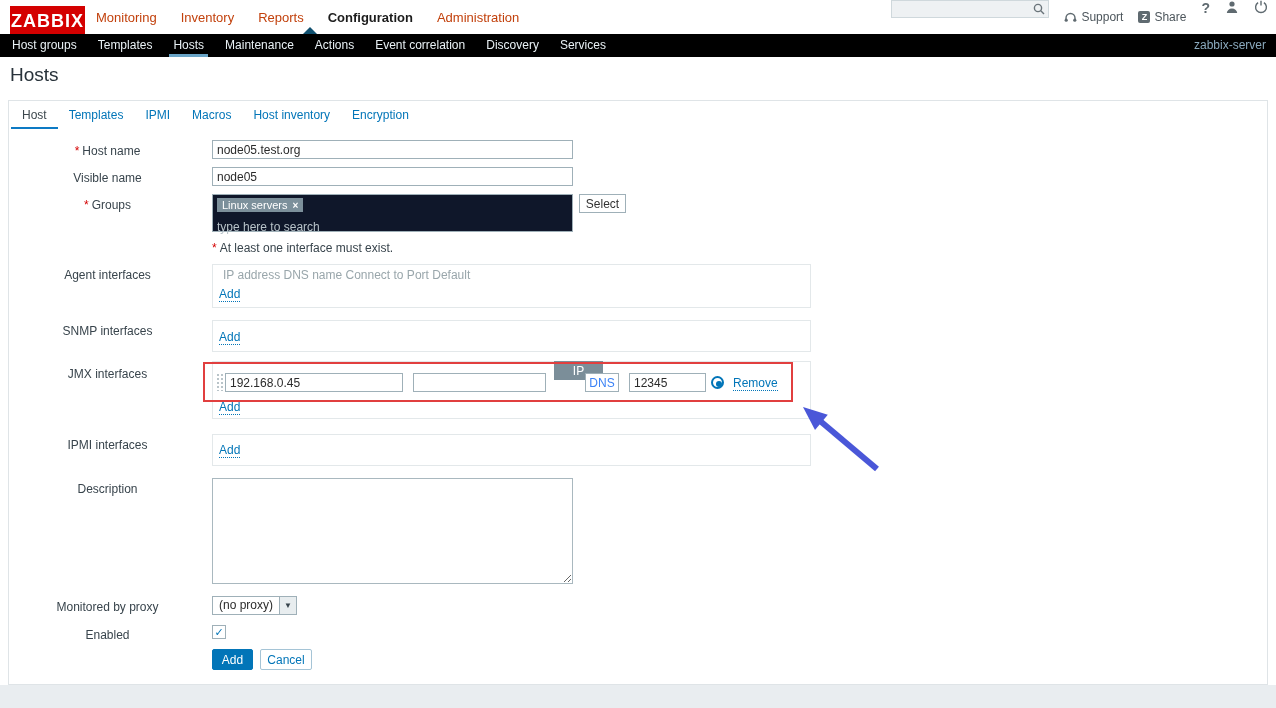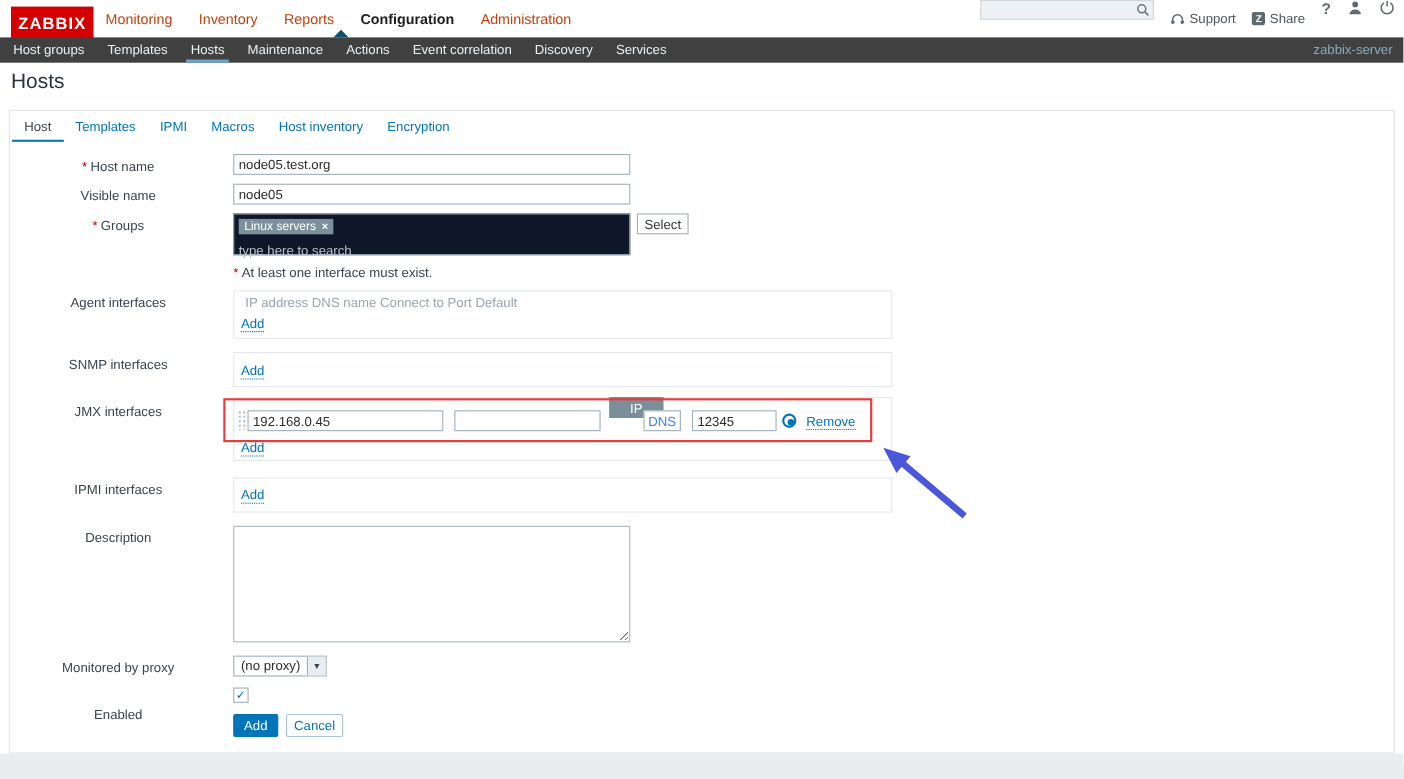--- a/index.html
+++ b/index.html
@@ -4,39 +4,39 @@
 <style>
   * { margin:0; padding:0; box-sizing:border-box; }
   html,body { width:1276px; height:708px; }
   body {
     position:relative; overflow:hidden; background:#fff;
     font-family:"Liberation Sans","DejaVu Sans",sans-serif; font-size:12px; color:#38444c;
   }
   
   .topbar { position:absolute; left:0; top:0; width:1276px; height:34px; background:#fff; }
   .logo { position:absolute; left:10px; top:6px; width:75px; height:31px; background:#d40000;
-          color:#fff; font-weight:bold; font-size:15px; letter-spacing:1px;
+          color:#fff; font-weight:bold; font-size:18px; letter-spacing:1px;
           display:flex; align-items:center; justify-content:center; }
   .mainmenu { position:absolute; left:96px; top:0; height:34px; display:flex; align-items:center; column-gap:24px; }
   .mainmenu-item { font-size:13px; color:#c2410c; cursor:pointer; white-space:nowrap; }
   .mainmenu-item.active { font-weight:bold; color:#1c1c1c; }
   .nav-caret { position:absolute; left:303px; top:27px; width:0; height:0;
                border-left:7px solid transparent; border-right:7px solid transparent;
                border-bottom:7px solid #10506f; }
   .topicons { position:absolute; right:8px; top:0; height:34px; display:flex; column-gap:15px; }
   .searchwrap { position:relative; width:158px; height:18px; }
   .searchwrap input { width:100%; height:100%; border:1px solid #cfd8dc; background:#eef1f3;
                       font-size:12px; padding:0 20px 0 6px; outline:none; }
   .search-icon { position:absolute; right:4px; top:3px; }
   .topitem { display:flex; align-items:center; column-gap:4px; color:#4d565c; font-size:12px; cursor:pointer; }
   .zbadge { width:12px; height:12px; background:#5f6a70; border-radius:2px; color:#fff;
             font-size:9px; font-weight:bold; display:flex; align-items:center; justify-content:center; }
   .help-q { font-size:14px; color:#5f6a70; font-weight:bold; }
   
-  .subnav { position:absolute; left:0; top:34px; width:1276px; height:23px; background:#404040;
+  .subnav { position:absolute; left:0; top:34px; width:1276px; height:23px; background:#000000;
             display:flex; align-items:stretch; padding-left:8px; }
   .subnav-item { color:#e9f1f5; font-size:12px; line-height:23px; padding:0 4px; margin-right:13px;
                  cursor:pointer; white-space:nowrap; }
   .subnav-item.active { box-shadow:inset 0 -3px 0 #69a4c6; }
   .server-name { position:absolute; right:10px; top:0; line-height:23px; color:#8aa9bd; font-size:12px; }
   
   .page-title { position:absolute; left:10px; top:64px; font-size:19px; color:#28323a; }
   
   .card { position:absolute; left:8px; top:100px; width:1260px; height:585px; background:#fff;
           border:1px solid #dfe4e7; }
@@ -212,21 +212,21 @@
 
   <div class="flabel" style="top:381px">Description</div>
   <textarea class="desc" style=""></textarea>
 
   <div class="flabel" style="top:499px">Monitored by proxy</div>
   <div class="zselect">
     <span class="val">(no proxy)</span>
     <span class="arrow">▼</span>
   </div>
 
-  <div class="flabel" style="top:542px">Enabled</div>
+  <div class="flabel" style="top:527px">Enabled</div>
   <span class="checkbox">
       <span class="mark">✓</span>
     </span>
 
   <div class="btn-primary">Add</div>
   <div class="btn-secondary">Cancel</div>
 
   <svg class="annot-arrow" width="95" height="80" viewBox="0 0 95 80">
     <line x1="86" y1="70" x2="28" y2="21" stroke="#4a57d8" stroke-width="6"></line>
     <polygon points="12,8 36.8,15.7 24,31.1" fill="#4a57d8"></polygon>

